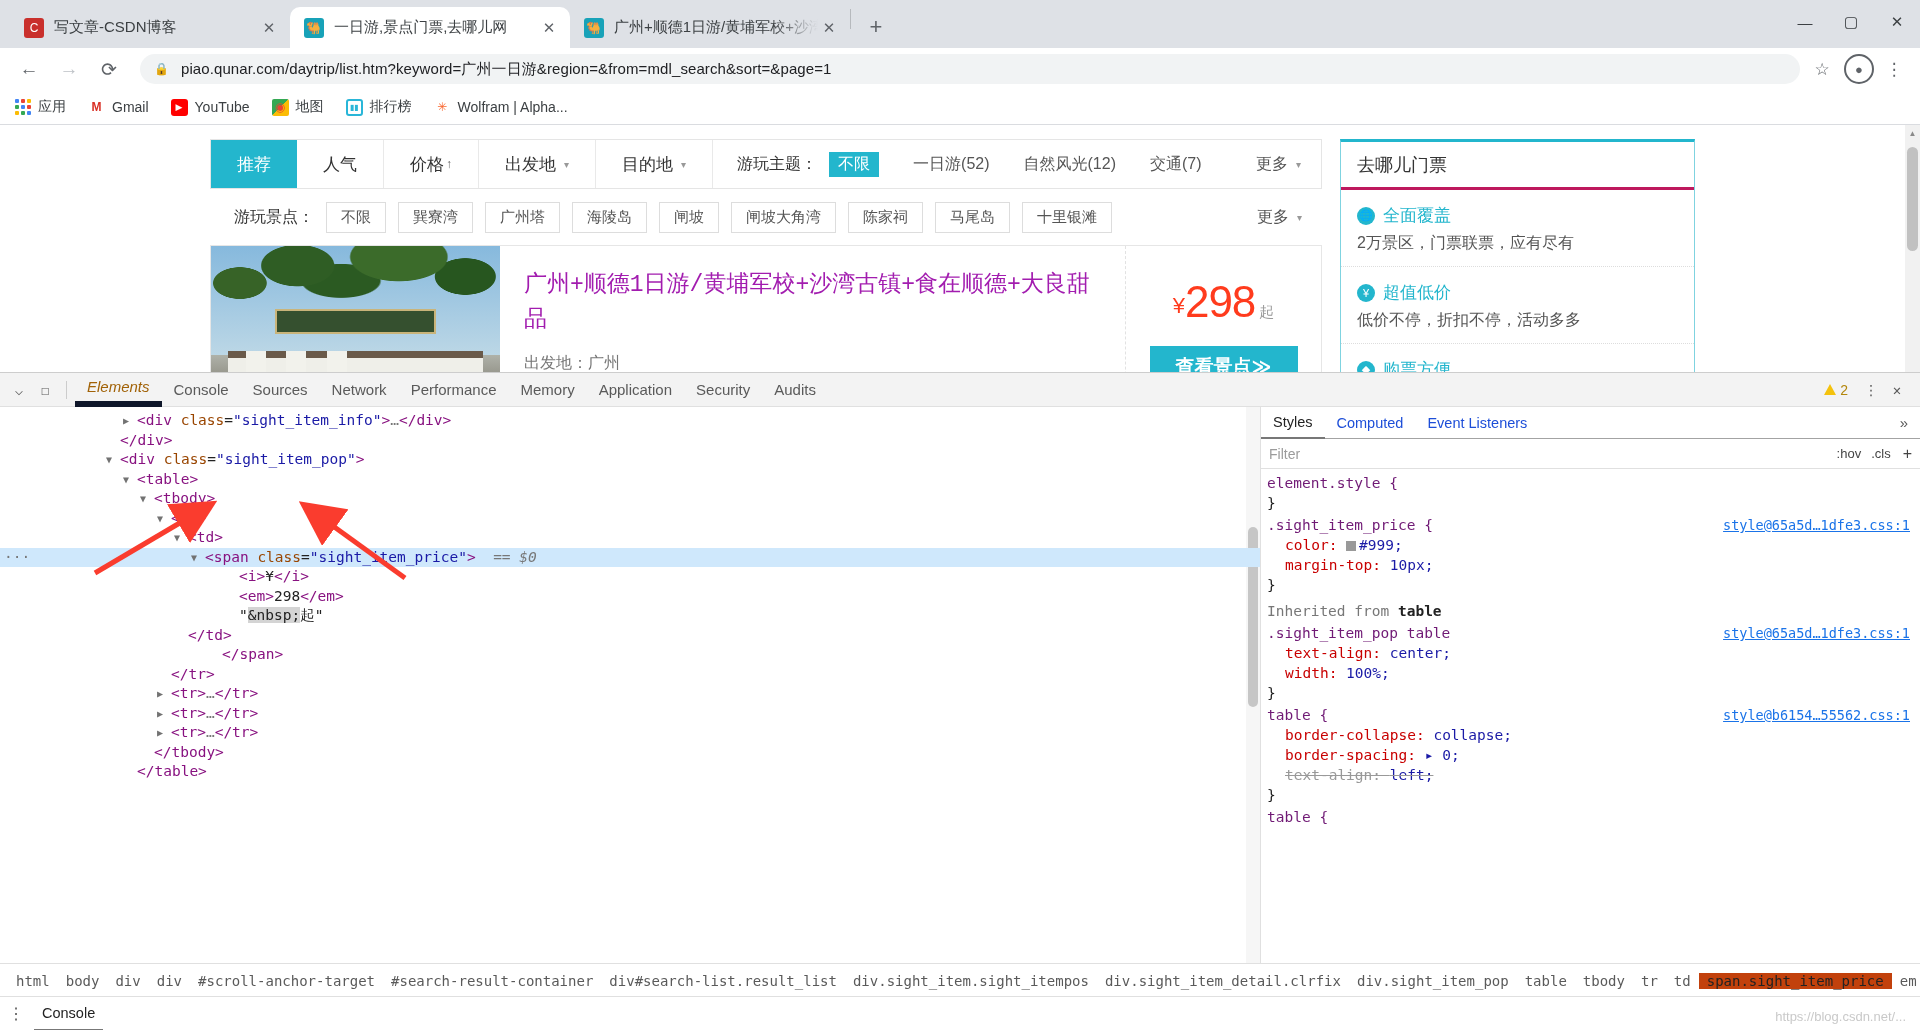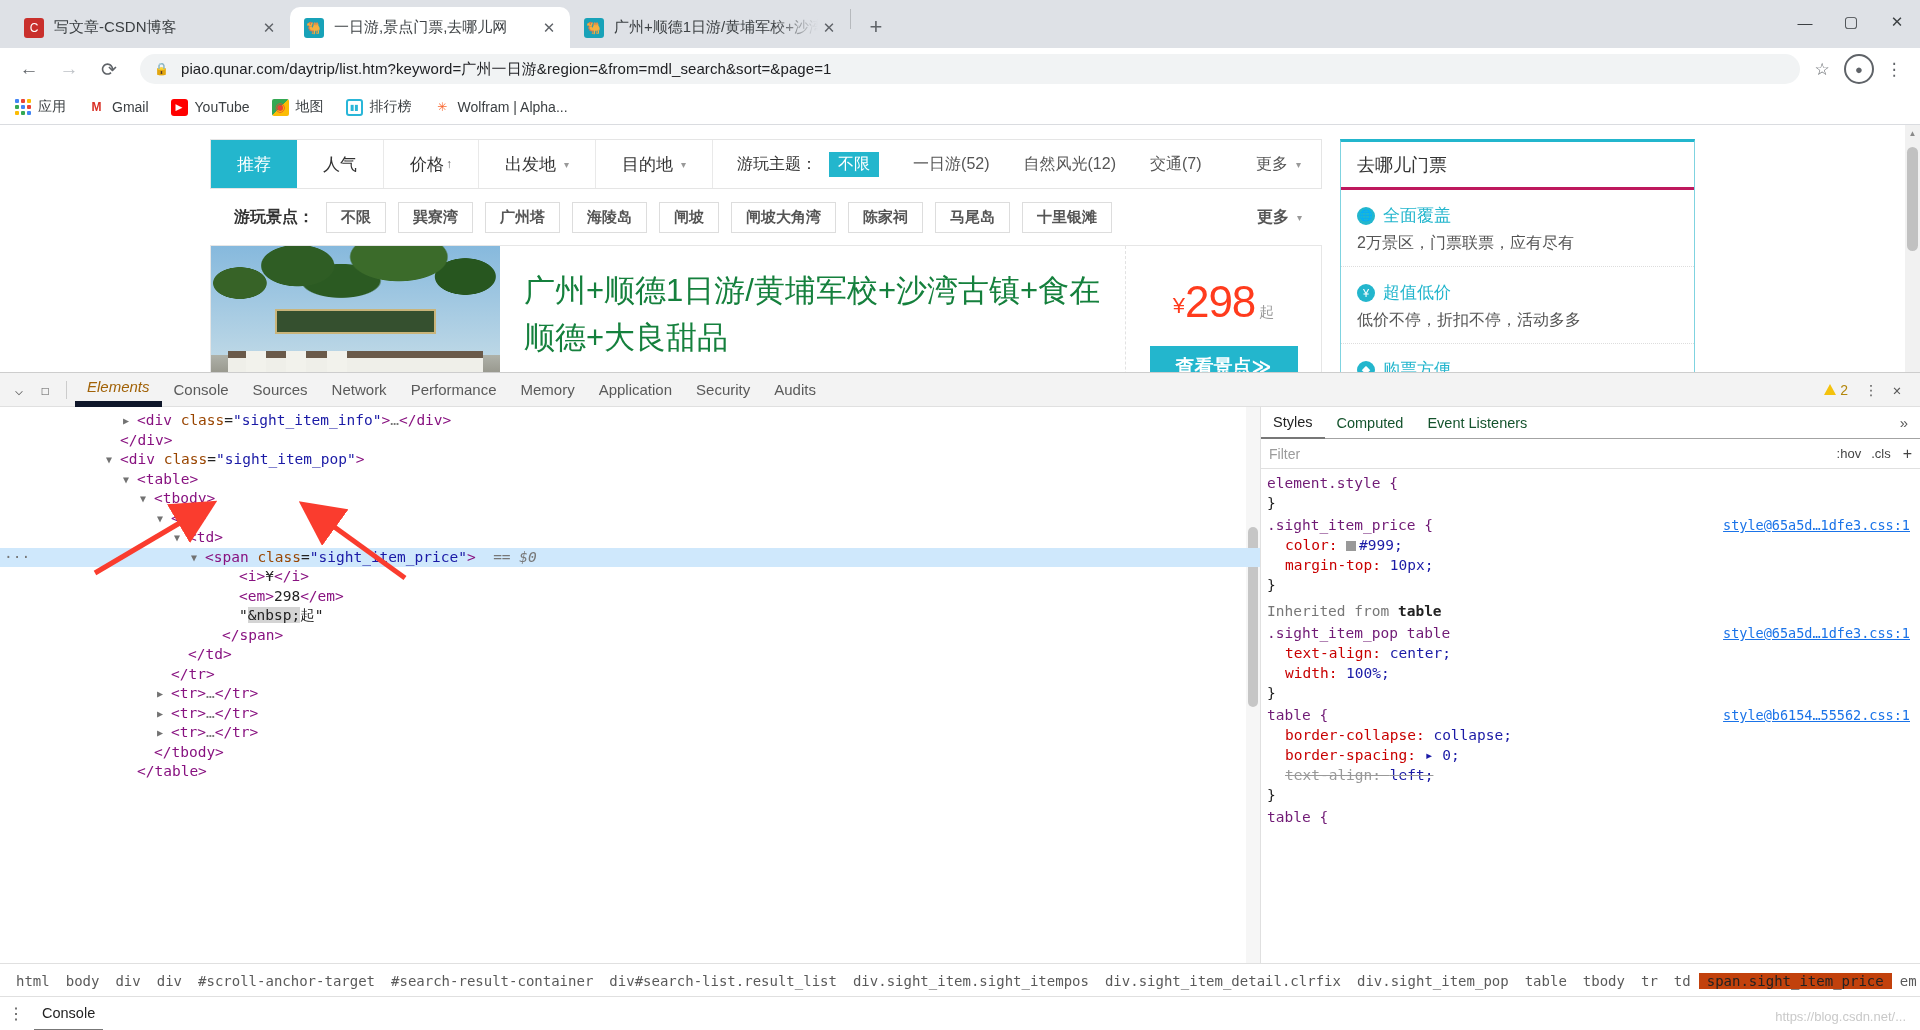--- a/index.html
+++ b/index.html
@@ -87,33 +87,33 @@
   .fb-tab.active { background:#23b6cd; color:#fff; border-right:none; }
   .fb-arrow-up { font-size:12px; margin-left:2px; color:#666;}
   .fb-caret { font-size:10px; margin-left:8px; color:#999; }
   .fb-theme { display:flex; align-items:center; padding-left:24px; flex:1 1 auto; }
   .fb-theme-label { font-size:16px; color:#333; margin-right:12px; white-space:nowrap;}
   .theme-chip { font-size:16px; color:#555; margin-right:34px; white-space:nowrap; }
   .theme-chip.on { background:#23b6cd; color:#fff; padding:2px 9px; margin-right:34px; }
   .fb-more { display:flex; align-items:center; padding-right:20px; font-size:16px;
              color:#555; white-space:nowrap;}
 
-  .spotbar { display:flex; align-items:center; height:56px; padding-left:24px;font-weight:bold; }
+  .spotbar { display:flex; align-items:center; height:56px; padding-left:24px; }
   .spot-label { font-size:16px; color:#333; margin-right:12px; white-space:nowrap;}
   .spot-chip { border:1px solid #ddd; background:#fff; font-size:15px; color:#555;
                padding:5px 14px; margin-right:12px; white-space:nowrap; }
   .spot-more { margin-left:auto; padding-right:20px; font-size:16px; color:#555; display:flex; align-items:center;}
 
   
   .card { border:1px solid #e6e6e6; background:#fff; display:flex; height:211px;
           position:relative; margin-bottom:18px; }
   .card-thumb { width:289px; height:209px; flex:0 0 auto; overflow:hidden; position:relative; }
   .card-body { flex:1 1 auto; display:flex; }
   .card-main { flex:1 1 auto; padding:22px 24px 0 24px; position:relative; }
-  .card-title { font-size:31px; color:#15803d; line-height:1.5; font-weight:400; }
+  .card-title { font-size:23px; color:#a21caf; line-height:1.5; font-weight:400;font-family:Liberation Mono, monospace; }
   .card-from { font-size:16px; color:#777; margin-top:16px; }
   .card-tags { margin-top:14px; font-size:16px; color:#23b6cd; }
   .card-tags .sep { color:#cfe8ee; margin:0 10px; }
   .card-foot { position:absolute; left:0; right:0; bottom:0; height:48px;
                border-top:1px solid #eee; display:flex; align-items:center;
                padding-left:24px; font-size:15px; color:#888; }
   .card-foot .sold { margin-right:44px; }
   .score { color:#23b6cd; font-weight:bold; font-size:16px; }
   .card-aside { width:196px; flex:0 0 auto; border-left:1px dashed #e2e2e2;
                 padding-top:34px; text-align:center; }
@@ -184,21 +184,21 @@
   .dots { color:#777; }
 
   .dom-scroll { position:absolute; right:0; top:0; width:14px; height:100%; background:#f6f6f6;}
   .dom-scroll .thumb { position:absolute; top:120px; left:2px; width:10px; height:180px;
                        background:#c6c6c6; border-radius:5px;}
 
   .styles { width:660px; flex:0 0 auto; border-left:1px solid #e0e0e0; background:#fff;
             display:flex; flex-direction:column; }
   .st-tabs { height:32px; display:flex; align-items:center; border-bottom:1px solid #a3a3a3;
              font-family:"Liberation Sans",sans-serif; }
-  .st-tab { padding:0 12px; font-size:14.5px; color:#14532d; height:32px;
+  .st-tab { padding:0 12px; font-size:14.5px; color:#1d4ed8; height:32px;
             display:flex; align-items:center; }
   .st-tab.active { color:#222; border-bottom:2px solid #777; }
   .st-more { margin-left:auto; padding-right:12px; color:#5a5a5a; font-size:15px;}
   .st-filter { height:30px; display:flex; align-items:center; border-bottom:1px solid #e0e0e0;
                padding:0 8px; font-family:"Liberation Sans",sans-serif; }
   .st-filter .fi { flex:1 1 auto; color:#9b9b9b; font-size:14px; }
   .st-filter .tgl { font-size:13px; color:#444; margin-left:10px; }
   .st-filter .plus { font-size:16px; color:#444; margin-left:12px; }
   .st-list { flex:1 1 auto; overflow:hidden; font-size:14.5px; line-height:20px;
              padding:4px 0 0 6px; color:#222; }
@@ -533,22 +533,22 @@
           <div class="ln" style="padding-left: 120px; position: relative;"><span class="tg">&lt;/div&gt;</span></div>
           <div class="ln" style="padding-left: 120px; position: relative;"><span class="arrw" style="position:absolute;left:106px;">▼</span><span class="tg">&lt;div</span> <span class="at">class</span>=<span class="av">"sight_item_pop"</span><span class="tg">&gt;</span></div>
           <div class="ln" style="padding-left: 137px; position: relative;"><span class="arrw" style="position:absolute;left:123px;">▼</span><span class="tg">&lt;table&gt;</span></div>
           <div class="ln" style="padding-left: 154px; position: relative;"><span class="arrw" style="position:absolute;left:140px;">▼</span><span class="tg">&lt;tbody&gt;</span></div>
           <div class="ln" style="padding-left: 171px; position: relative;"><span class="arrw" style="position:absolute;left:157px;">▼</span><span class="tg">&lt;tr&gt;</span></div>
           <div class="ln" style="padding-left: 188px; position: relative;"><span class="arrw" style="position:absolute;left:174px;">▼</span><span class="tg">&lt;td&gt;</span></div>
           <div class="ln sel" style="padding-left: 205px; position: relative;"><span class="dots" style="position:absolute;left:4px;">···</span><span class="arrw" style="position:absolute;left:191px;">▼</span><span class="tg">&lt;span</span> <span class="at">class</span>=<span class="av">"sight_item_price"</span><span class="tg">&gt;</span>  <span class="dollar">== $0</span></div>
           <div class="ln" style="padding-left: 239px; position: relative;"><span class="tg">&lt;i&gt;</span><span class="txt">¥</span><span class="tg">&lt;/i&gt;</span></div>
           <div class="ln" style="padding-left: 239px; position: relative;"><span class="tg">&lt;em&gt;</span><span class="txt">298</span><span class="tg">&lt;/em&gt;</span></div>
           <div class="ln" style="padding-left: 239px; position: relative;"><span class="txt">"<span class="hl-nbsp">&amp;nbsp;</span>起"</span></div>
+          <div class="ln" style="padding-left: 188px; position: relative;"><span class="tg">&lt;/td&gt;</span></div>
           <div class="ln" style="padding-left: 222px; position: relative;"><span class="tg">&lt;/span&gt;</span></div>
-          <div class="ln" style="padding-left: 188px; position: relative;"><span class="tg">&lt;/td&gt;</span></div>
           <div class="ln" style="padding-left: 171px; position: relative;"><span class="tg">&lt;/tr&gt;</span></div>
           <div class="ln" style="padding-left: 171px; position: relative;"><span class="arrw" style="position:absolute;left:157px;">▶</span><span class="tg">&lt;tr&gt;</span><span class="dots">…</span><span class="tg">&lt;/tr&gt;</span></div>
           <div class="ln" style="padding-left: 171px; position: relative;"><span class="arrw" style="position:absolute;left:157px;">▶</span><span class="tg">&lt;tr&gt;</span><span class="dots">…</span><span class="tg">&lt;/tr&gt;</span></div>
           <div class="ln" style="padding-left: 171px; position: relative;"><span class="arrw" style="position:absolute;left:157px;">▶</span><span class="tg">&lt;tr&gt;</span><span class="dots">…</span><span class="tg">&lt;/tr&gt;</span></div>
           <div class="ln" style="padding-left: 154px; position: relative;"><span class="tg">&lt;/tbody&gt;</span></div>
           <div class="ln" style="padding-left: 137px; position: relative;"><span class="tg">&lt;/table&gt;</span></div>
         </div>
 
       <div class="styles">
         <div class="st-tabs">

